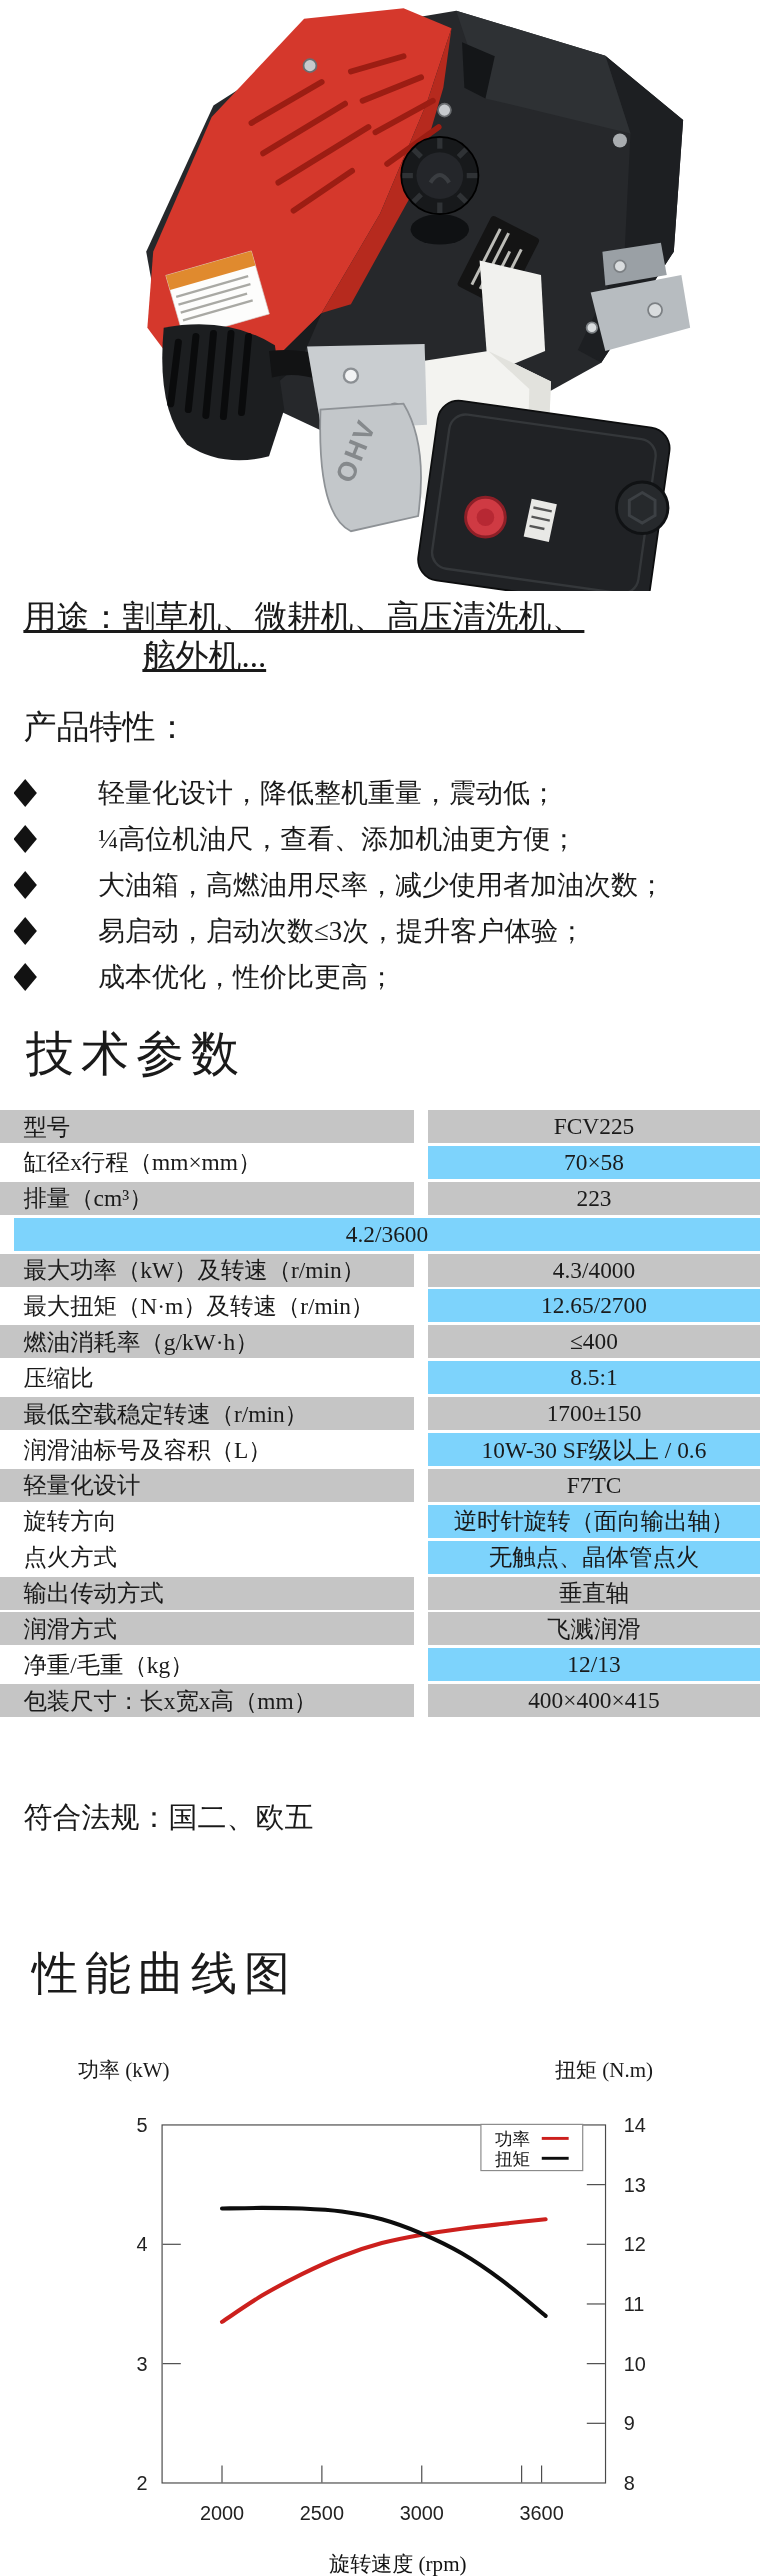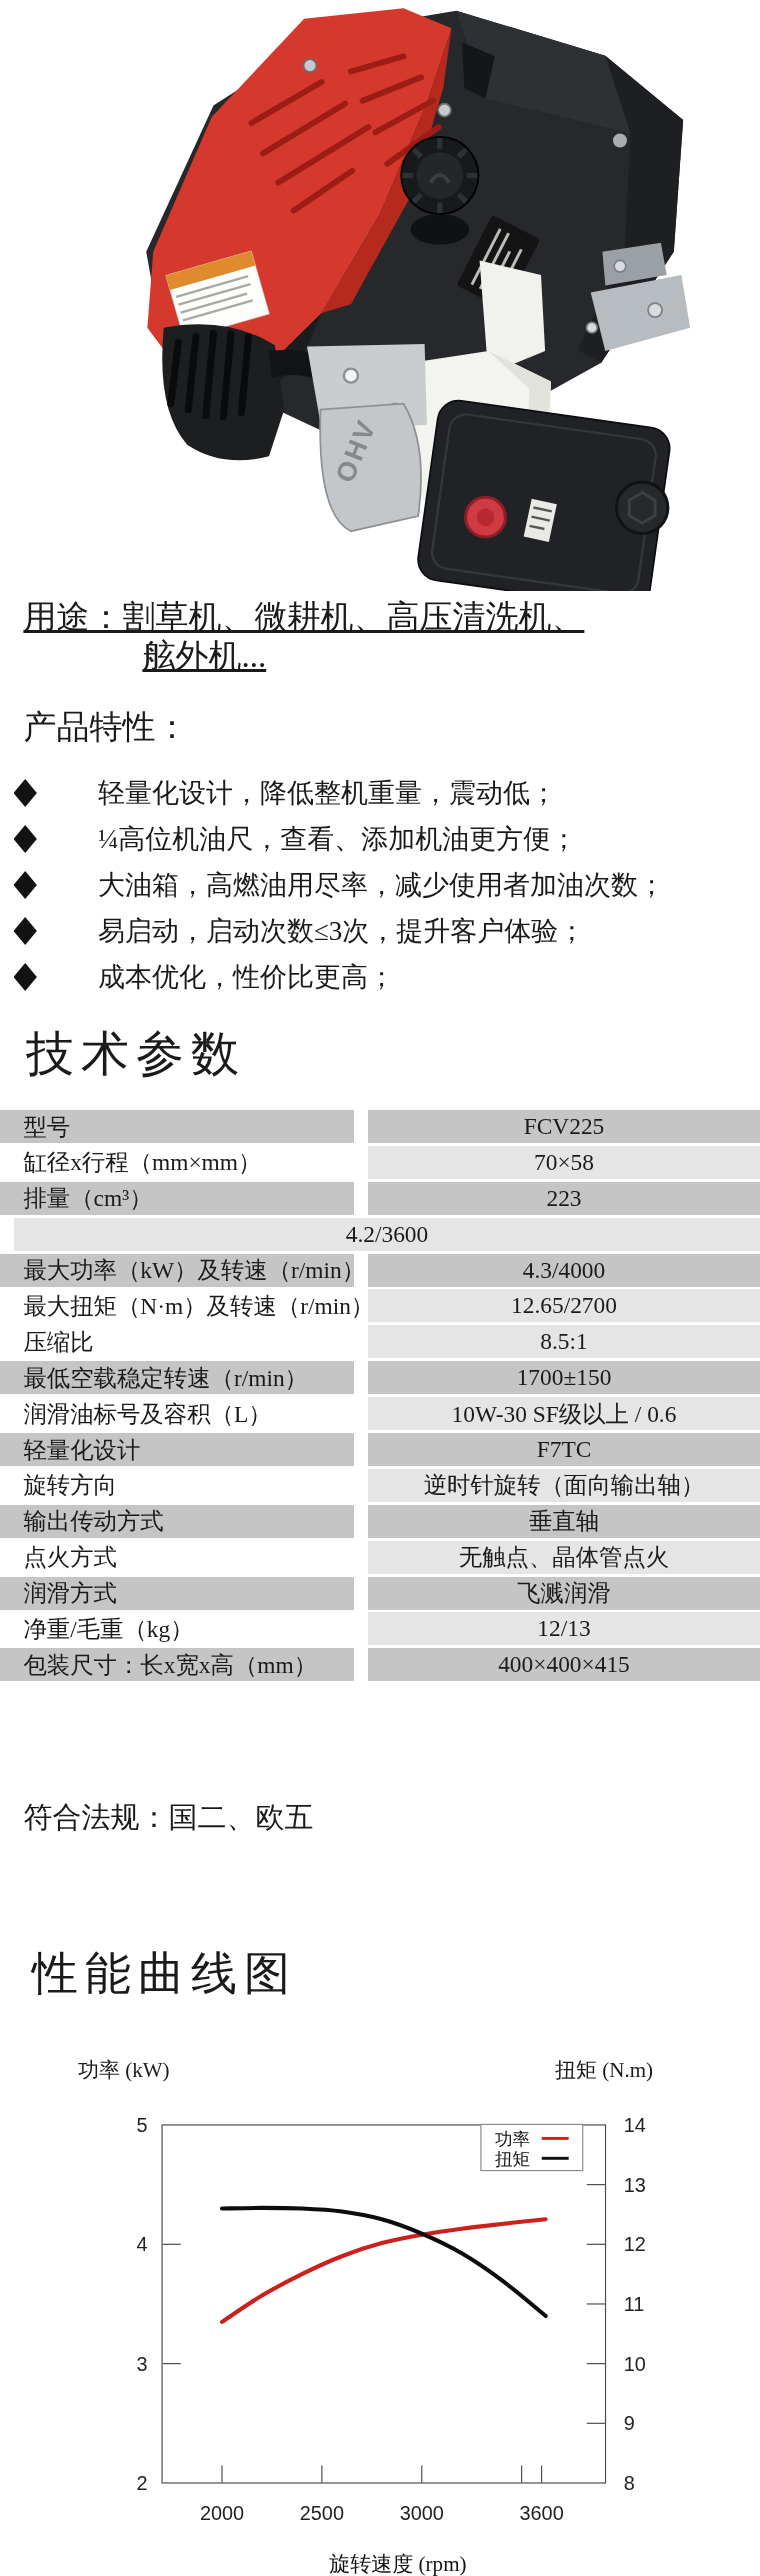--- a/index.html
+++ b/index.html
@@ -18,24 +18,24 @@
   .features{position:absolute;left:13.5px;top:770px;}
   .feature-item{display:flex;align-items:center;height:46px;gap:32px;}
   .feature-bullet{flex:none;width:23.4px;height:28px;background:#121212;margin-right:29px;
                   clip-path:polygon(50% 0,100% 50%,50% 100%,0 50%);}
   .feature-text{font-size:27px;white-space:nowrap;}
 
   
   .specs-title{position:absolute;left:26px;top:1027px;font-size:48px;line-height:53px;letter-spacing:7px;}
   .specs-table{position:absolute;left:0;top:1110px;width:760px;}
   .spec-row{display:flex;height:33px;margin-bottom:2.9px;}
-  .spec-label{width:354px;box-sizing:border-box;padding-left:23.4px;display:flex;align-items:center;
+  .spec-label{width:414px;box-sizing:border-box;padding-left:23.4px;display:flex;align-items:center;
               font-size:23.4px;white-space:nowrap;background:#ffffff;}
   .spec-value{flex:1;margin-left:14px;display:flex;align-items:center;justify-content:center;
-              font-size:23.4px;white-space:nowrap;background:#e5e5e5;}
+              font-size:23.4px;white-space:nowrap;background:#7dd3fc;}
   .spec-row.alt .spec-label,.spec-row.alt .spec-value{background:#c5c5c5;}
 
   .compliance{position:absolute;left:23.4px;top:1798px;font-size:29px;white-space:nowrap;}
 
   
   .chart-title{position:absolute;left:32px;top:1948px;font-size:46px;line-height:52px;letter-spacing:7px;}
   .axis-header{position:absolute;top:2056px;font-size:21px;white-space:nowrap;}
   #axis-header-left{left:78px;}
   #axis-header-right{left:555px;}
   #perf-chart{position:absolute;left:0;top:2084px;}
@@ -215,20 +215,24 @@
   <div class="spec-row alt">
     <div class="spec-label">最大功率（kW）及转速（r/min）</div>
     <div class="spec-value">4.3/4000</div>
   </div>
 
   <div class="spec-row">
     <div class="spec-label">最大扭矩（N·m）及转速（r/min）</div>
     <div class="spec-value">12.65/2700</div>
   </div>
 
+  <div class="spec-row alt">
+    <div class="spec-label">燃油消耗率（g/kW·h）</div>
+    <div class="spec-value">≤400</div>
+  </div>
 
   <div class="spec-row">
     <div class="spec-label">压缩比</div>
     <div class="spec-value">8.5:1</div>
   </div>
 
   <div class="spec-row alt">
     <div class="spec-label">最低空载稳定转速（r/min）</div>
     <div class="spec-value">1700±150</div>
   </div>
@@ -241,28 +245,28 @@
   <div class="spec-row alt">
     <div class="spec-label">轻量化设计</div>
     <div class="spec-value">F7TC</div>
   </div>
 
   <div class="spec-row">
     <div class="spec-label">旋转方向</div>
     <div class="spec-value">逆时针旋转（面向输出轴）</div>
   </div>
 
+  <div class="spec-row">
+    <div class="spec-label">点火方式</div>
+    <div class="spec-value">无触点、晶体管点火</div>
+  </div>
+
   <div class="spec-row alt">
     <div class="spec-label">输出传动方式</div>
     <div class="spec-value">垂直轴</div>
-  </div>
-
-  <div class="spec-row">
-    <div class="spec-label">点火方式</div>
-    <div class="spec-value">无触点、晶体管点火</div>
   </div>
 
   <div class="spec-row alt">
     <div class="spec-label">润滑方式</div>
     <div class="spec-value">飞溅润滑</div>
   </div>
 
   <div class="spec-row">
     <div class="spec-label">净重/毛重（kg）</div>
     <div class="spec-value">12/13</div>

